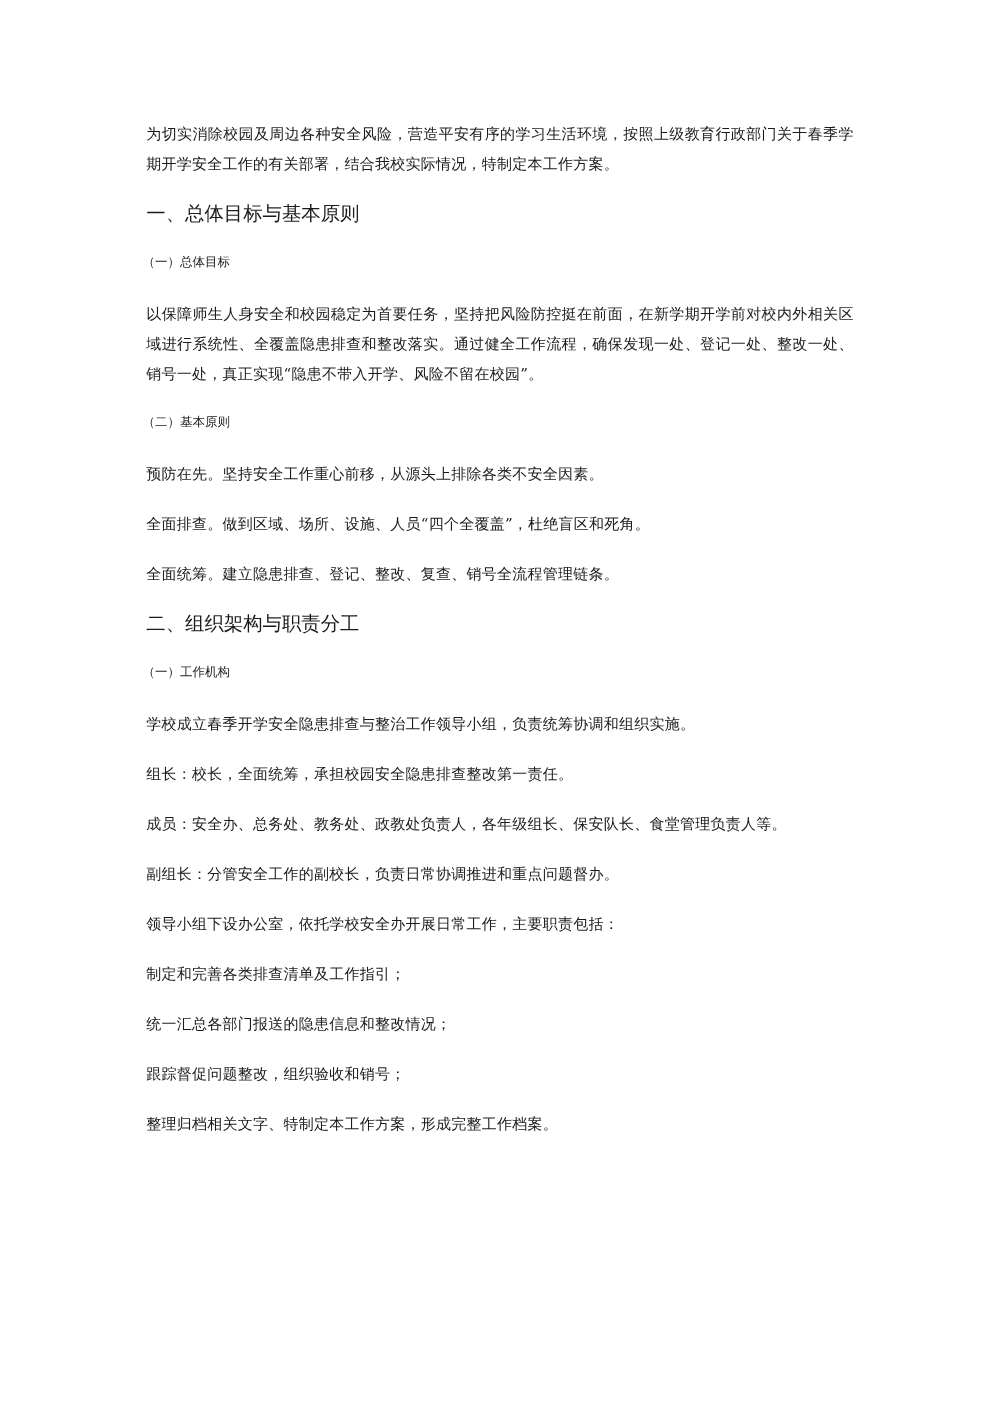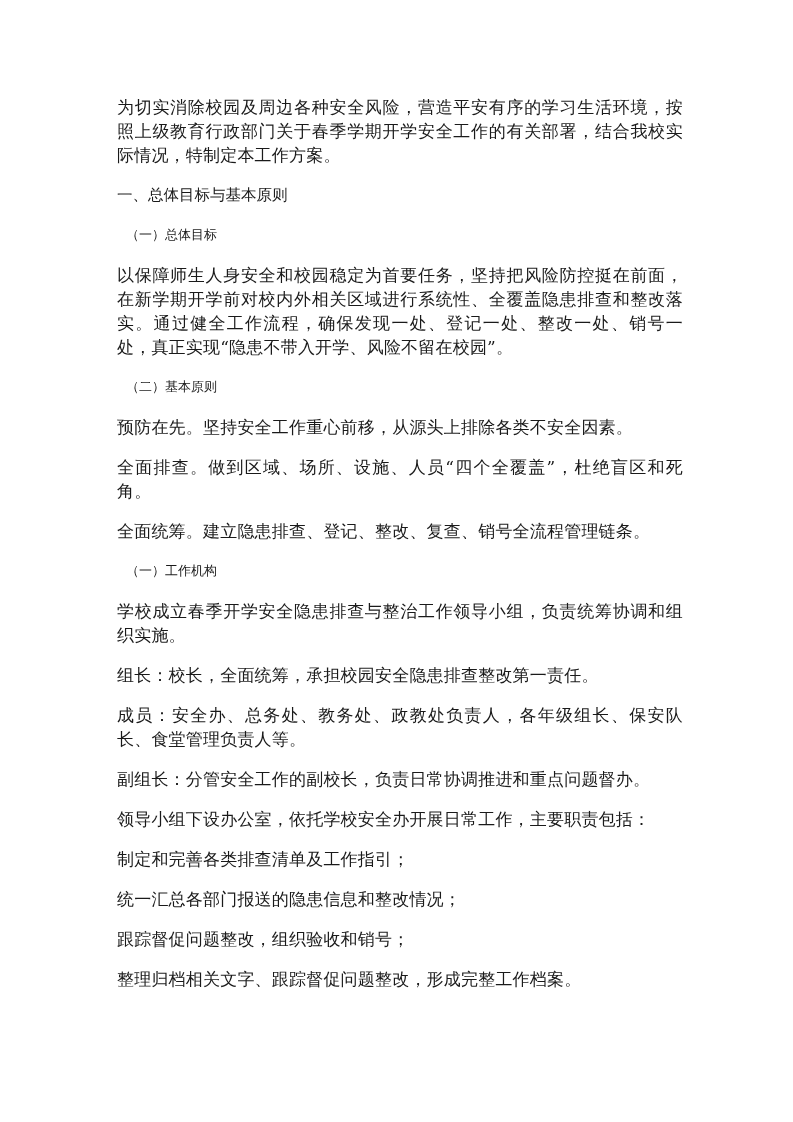--- a/index.html
+++ b/index.html
@@ -16,57 +16,58 @@
     color: #1a1a1a;
   }
   .page {
     position: absolute;
     left: 117px;
     top: 95px;
     width: 566px;
   }
   .para {
     margin: 0 0 16px 0;
-    font-size: 17px;
+    font-size: 12px;
     line-height: 24px;
     letter-spacing: 0.2px;
     text-align: justify;
   }
   .h1 {
     margin: 0 0 16px 0;
     font-size: 15.5px;
     line-height: 24px;
   }
   .h2 {
-    margin: 0 0 16px 12px;
-    font-size: 13px;
+    margin: 0 0 16px 0;
+    font-size: 10px;
     line-height: 24px;
     text-indent: -3px;
   }
 </style>
 </head>
 <body>
 
 <div class="page">
   <p class="para">为切实消除校园及周边各种安全风险，营造平安有序的学习生活环境，按照上级教育行政部门关于春季学期开学安全工作的有关部署，结合我校实际情况，特制定本工作方案。</p>
 
   <p class="h1">一、总体目标与基本原则</p>
 
   <p class="h2">（一）总体目标</p>
   <p class="para">以保障师生人身安全和校园稳定为首要任务，坚持把风险防控挺在前面，在新学期开学前对校内外相关区域进行系统性、全覆盖隐患排查和整改落实。通过健全工作流程，确保发现一处、登记一处、整改一处、销号一处，真正实现“隐患不带入开学、风险不留在校园”。</p>
 
   <p class="h2">（二）基本原则</p>
   <p class="para">预防在先。坚持安全工作重心前移，从源头上排除各类不安全因素。</p>
   <p class="para">全面排查。做到区域、场所、设施、人员“四个全覆盖”，杜绝盲区和死角。</p>
   <p class="para">全面统筹。建立隐患排查、登记、整改、复查、销号全流程管理链条。</p>
 
+  <p class="h1">二、组织架构与职责分工</p>
 
   <p class="h2">（一）工作机构</p>
   <p class="para">学校成立春季开学安全隐患排查与整治工作领导小组，负责统筹协调和组织实施。</p>
   <p class="para">组长：校长，全面统筹，承担校园安全隐患排查整改第一责任。</p>
   <p class="para">成员：安全办、总务处、教务处、政教处负责人，各年级组长、保安队长、食堂管理负责人等。</p>
   <p class="para">副组长：分管安全工作的副校长，负责日常协调推进和重点问题督办。</p>
   <p class="para">领导小组下设办公室，依托学校安全办开展日常工作，主要职责包括：</p>
   <p class="para">制定和完善各类排查清单及工作指引；</p>
   <p class="para">统一汇总各部门报送的隐患信息和整改情况；</p>
   <p class="para">跟踪督促问题整改，组织验收和销号；</p>
-  <p class="para">整理归档相关文字、跟踪督促问题整改，形成完整工作档案。</p>
+  <p class="para">整理归档相关文字、特制定本工作方案，形成完整工作档案。</p>
 </div>
 
 </body></html>

